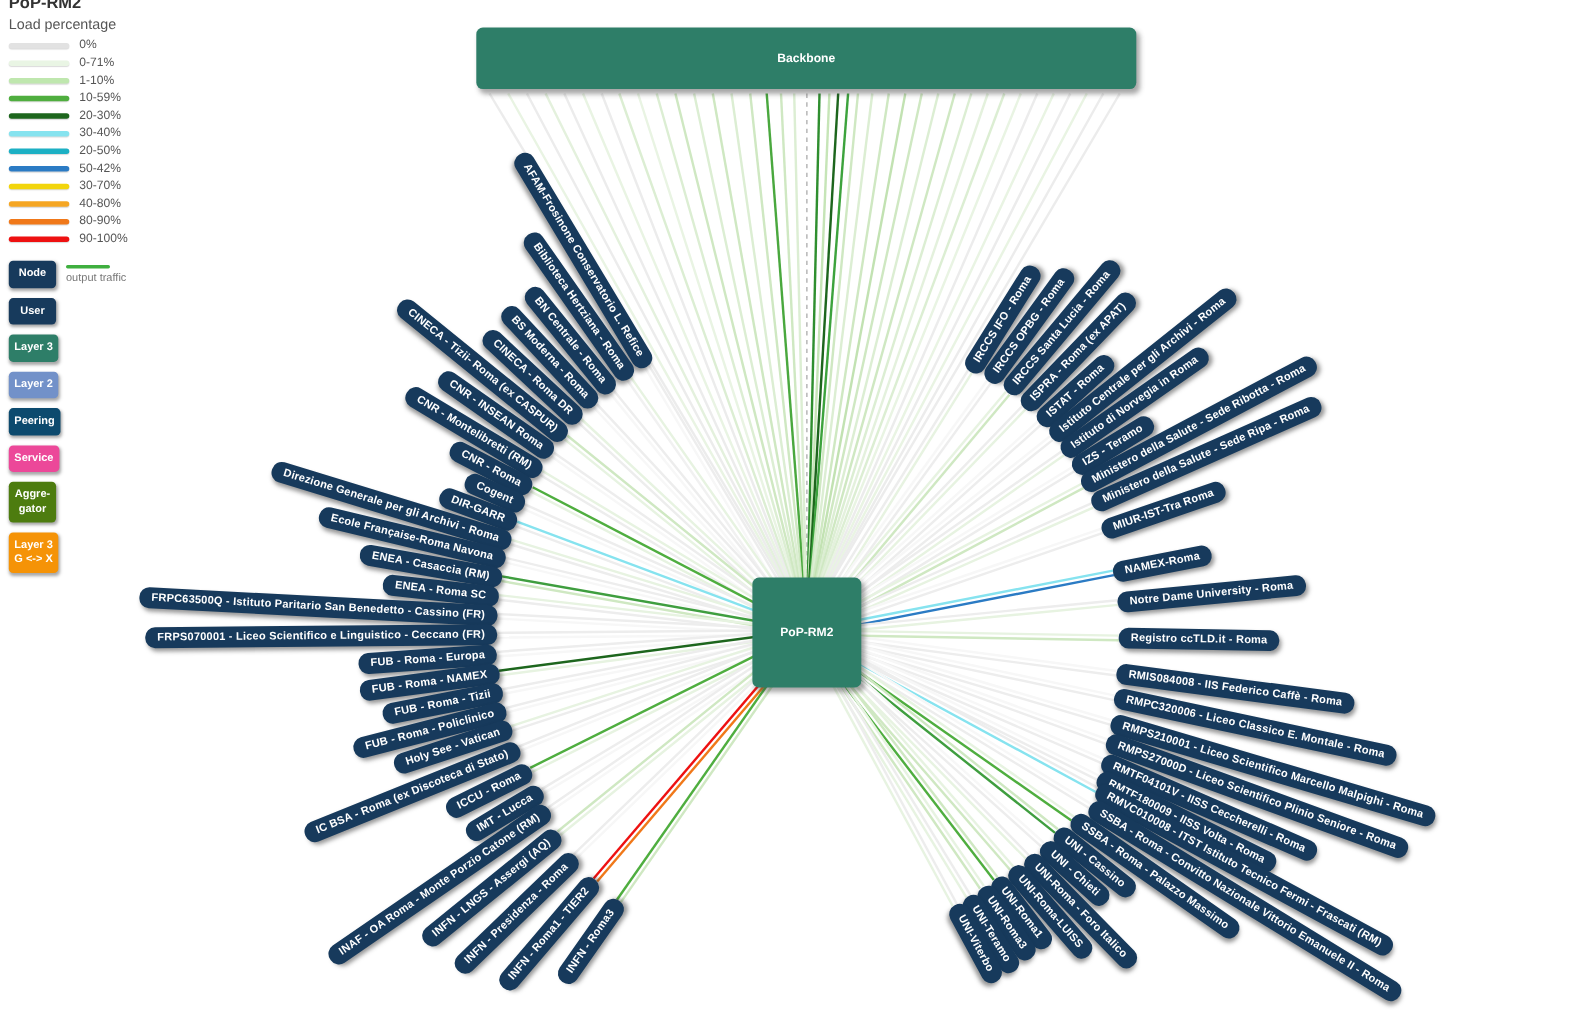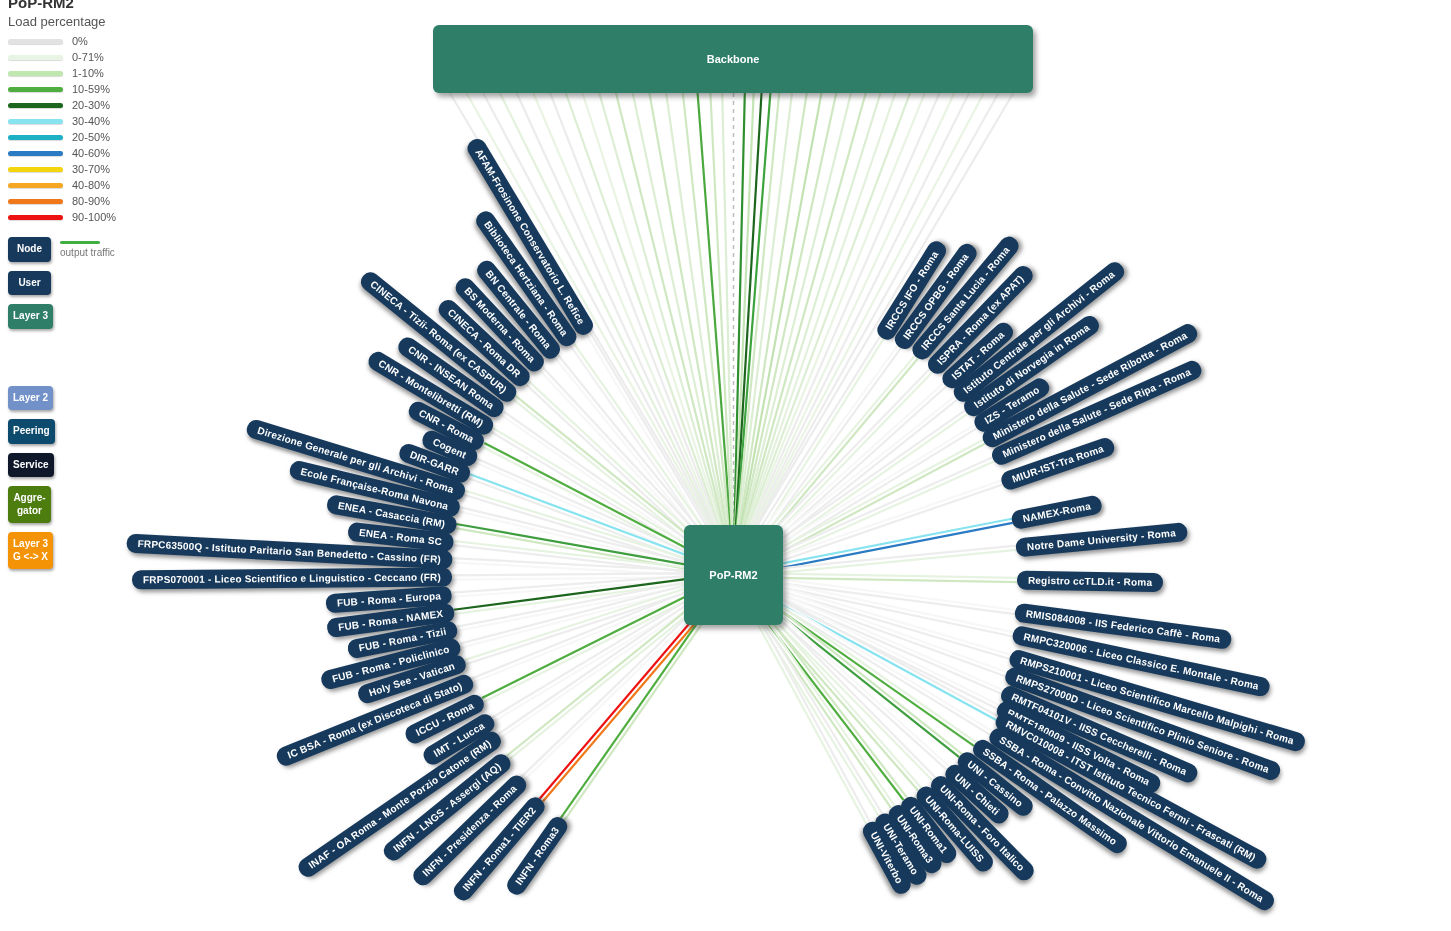--- a/index.html
+++ b/index.html
@@ -9,21 +9,21 @@
   #node-layer{position:absolute;left:0;top:0;width:100%;height:100%;z-index:2;}
   .node-rot{position:absolute;transform-origin:0 0;}
   .node-lbl{position:absolute;left:0;top:0;white-space:nowrap;background:#173a5c;color:#fff;
     font-size:10px;font-weight:bold;padding:4px 11px;border-radius:9px;
     box-shadow:2px 3px 4px rgba(50,50,50,.5);letter-spacing:.2px;}
   .anchor-left{transform:translate(0,-50%);}
   .anchor-right{transform:translate(-100%,-50%);}
   .hub-box{position:absolute;background:#2e7e68;color:#fff;font-size:11px;font-weight:bold;
     display:flex;align-items:center;justify-content:center;border-radius:6px;z-index:3;
     box-shadow:3px 4px 5px rgba(60,60,60,.45);}
-  #backbone-box{left:433px;top:25px;width:600px;height:68px;}
+  #backbone-box{left:433px;top:25px;width:600px;height:56px;}
   #center-box{left:684px;top:525px;width:99px;height:100px;}
   #legend{position:absolute;left:8px;top:14px;z-index:5;}
   #legend-title{font-size:13px;color:#555;margin-bottom:6px;}
   .lv-row{display:flex;align-items:center;gap:9px;margin:4px 0;}
   .lv-swatch{width:55px;height:5px;border-radius:3px;box-shadow:0 1px 1px rgba(0,0,0,.15);}
   .lv-label{font-size:11px;color:#555;}
   #legend-keys{margin-top:14px;}
   .key-row{display:flex;align-items:center;margin:9px 0;}
   .key-box{min-width:33px;text-align:center;color:#fff;font-size:10px;font-weight:bold;
     padding:6px 5px;border-radius:4px;white-space:pre-line;line-height:1.25;
@@ -418,21 +418,21 @@
         <div class="lv-row">
           <span class="lv-swatch" style="background: rgb(134, 227, 239);"></span>
           <span class="lv-label">30-40%</span>
         </div>
         <div class="lv-row">
           <span class="lv-swatch" style="background: rgb(28, 176, 196);"></span>
           <span class="lv-label">20-50%</span>
         </div>
         <div class="lv-row">
           <span class="lv-swatch" style="background: rgb(43, 123, 196);"></span>
-          <span class="lv-label">40-60%</span>
+          <span class="lv-label">50-42%</span>
         </div>
         <div class="lv-row">
           <span class="lv-swatch" style="background: rgb(242, 213, 12);"></span>
           <span class="lv-label">30-70%</span>
         </div>
         <div class="lv-row">
           <span class="lv-swatch" style="background: rgb(245, 166, 35);"></span>
           <span class="lv-label">40-80%</span>
         </div>
         <div class="lv-row">
@@ -452,27 +452,27 @@
             <span class="out-txt">output traffic</span>
           </div>
         </div>
         <div class="key-row">
           <div class="key-box" style="background: rgb(23, 58, 92);">User</div>
         </div>
         <div class="key-row">
           <div class="key-box" style="background: rgb(46, 126, 104);">Layer 3</div>
         </div>
         <div class="key-row">
-          <div class="key-box" style="background: rgb(114, 145, 201); margin-top: 48px;">Layer 2</div>
+          <div class="key-box" style="background: rgb(114, 145, 201);">Layer 2</div>
         </div>
         <div class="key-row">
           <div class="key-box" style="background: #0c4a6e;">Peering</div>
         </div>
         <div class="key-row">
-          <div class="key-box" style="background: #0f172a;">Service</div>
+          <div class="key-box" style="background: #ec4899;">Service</div>
         </div>
         <div class="key-row">
           <div class="key-box" style="background: #4d7c0f;">Aggre-
 gator</div>
         </div>
         <div class="key-row">
           <div class="key-box" style="background: rgb(245, 147, 7);">Layer 3
 G &lt;-&gt; X</div>
         </div>
       </div>

